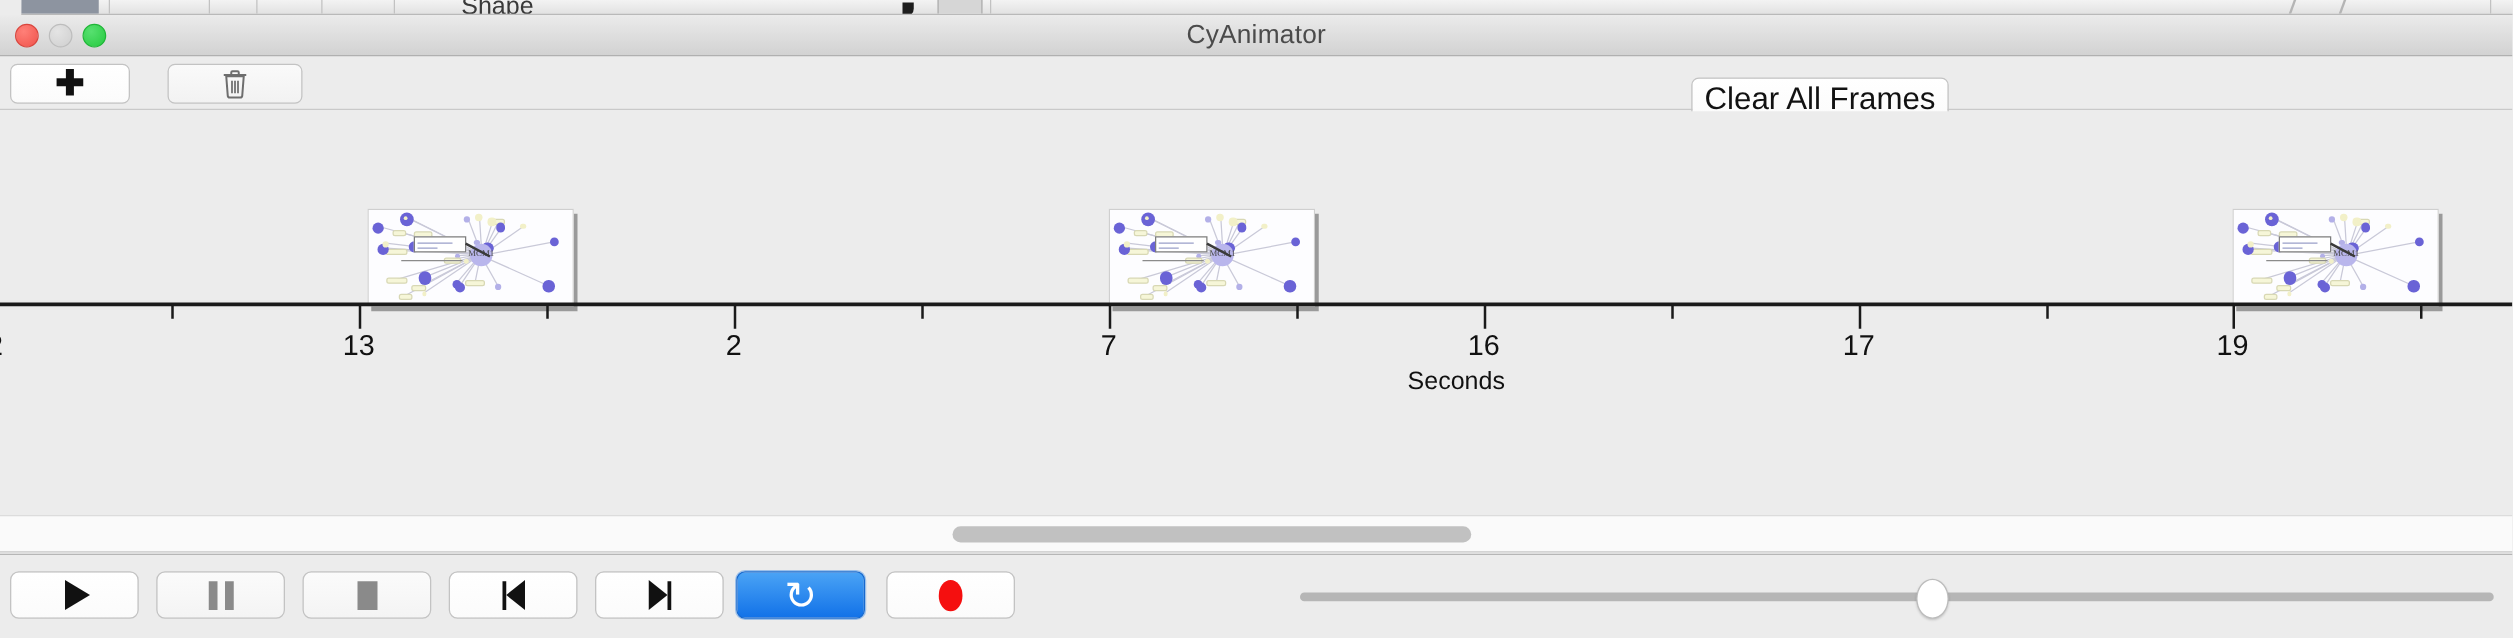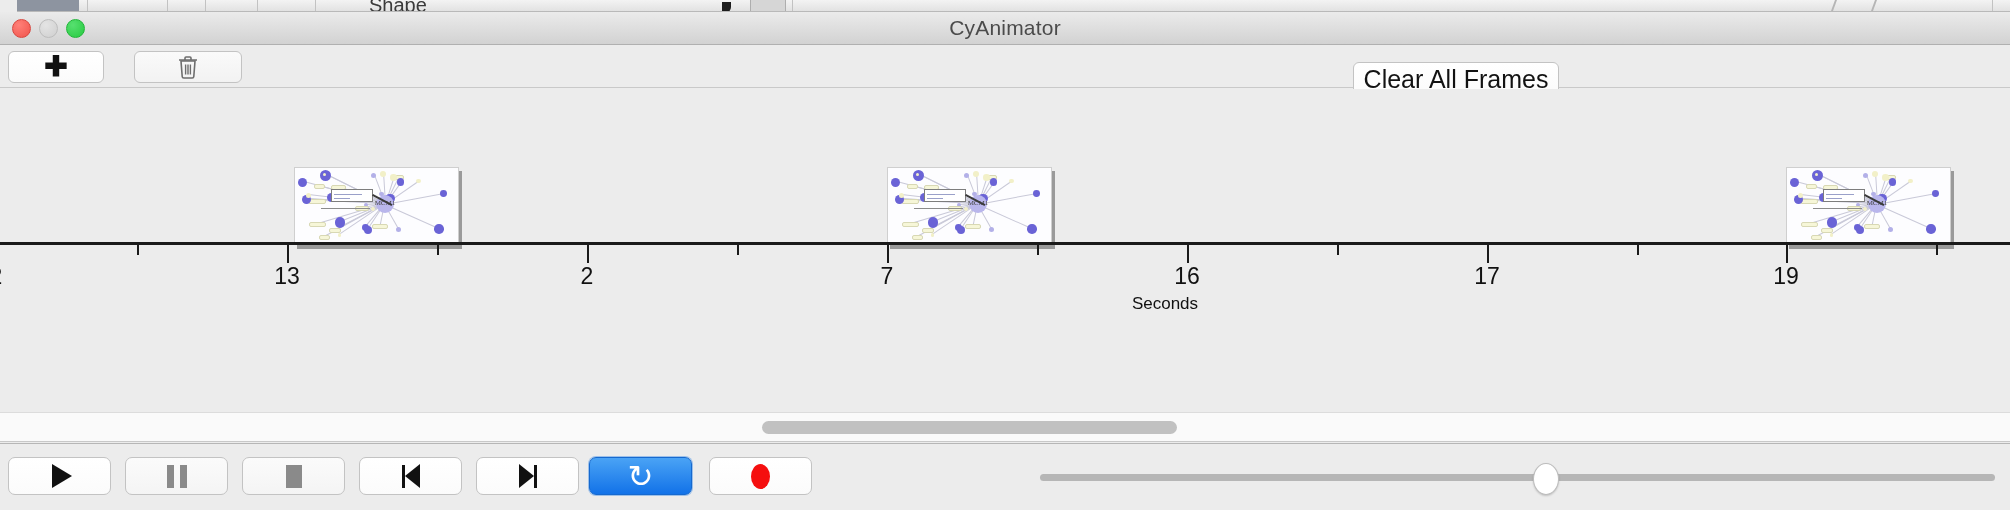--- a/index.html
+++ b/index.html
@@ -85,21 +85,21 @@
   .hubtext { position:absolute; font-size:7px; color:#444; font-family:"Liberation Serif", serif; }
 
   
   .axis-line {
     position: absolute; left: 0; width: 2010px; height: 3px; background: #1a1a1a;
   }
   .tick { position: absolute; width: 2px; background: #1a1a1a; }
   .tick.major { height: 19px; }
   .tick.minor { height: 11px; }
   .tick-label { position: absolute; font-size: 23px; color: #111; transform: translateX(-50%); }
-  .axis-caption { position: absolute; font-size: 17px; color: #111; transform: translateX(-50%); }
+  .axis-caption { position: absolute; font-size: 20px; color: #111; transform: translateX(-50%); }
 
   
   .hscroll {
     position: absolute; left: 0; top: 412px; width: 2010px; height: 30px;
     background: #fafafa; border-top: 1px solid #dcdcdc; border-bottom: 1px solid #c8c8c8;
   }
   .hscroll-thumb {
     position: absolute; top: 8px; height: 13px; border-radius: 7px; background: #c1c1c1;
     cursor: pointer;
   }

